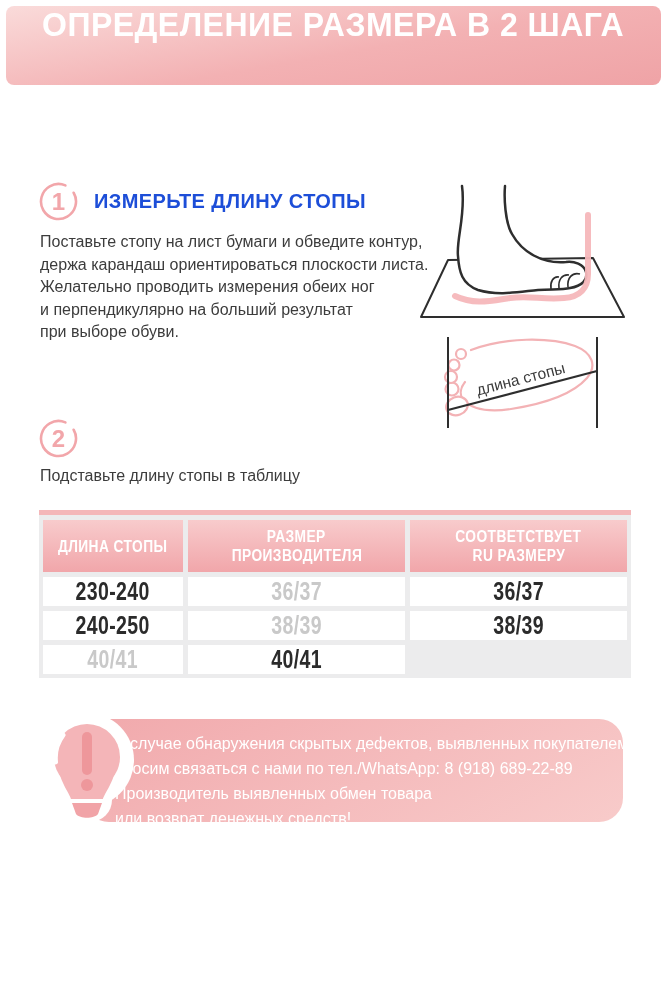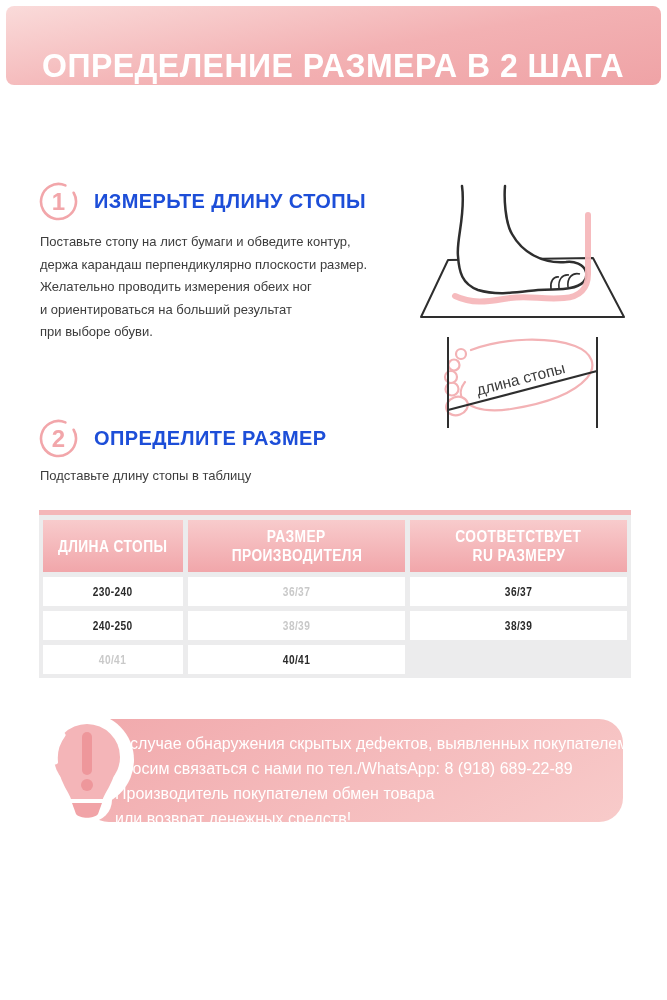--- a/index.html
+++ b/index.html
@@ -4,38 +4,38 @@
 <style>
   html,body{margin:0;padding:0;background:#fff;}
   .page{
     position:relative;width:667px;height:1000px;background:#ffffff;
     font-family:"Liberation Sans",sans-serif;overflow:hidden;
   }
   
   .banner{
     position:absolute;left:6px;top:6px;width:655px;height:79px;border-radius:8px;
     background:linear-gradient(170deg,#fadbda 0%,#f3b1b3 55%,#efa3a6 100%);
-    display:flex;align-items:flex-end;justify-content:center;
+    display:flex;align-items:flex-start;justify-content:center;
   }
   .banner h1{
     margin:0;color:#ffffff;font-size:33px;font-weight:bold;letter-spacing:.5px;white-space:nowrap;
     transform:scaleX(.97);
   }
   
   .step-head{position:absolute;display:flex;align-items:center;gap:15px;}
   .step-head.s1{left:38px;top:181px;}
   .step-head.s2{left:38px;top:418px;}
   .step-badge{position:relative;width:41px;height:41px;flex:0 0 auto;}
   .step-badge svg{position:absolute;left:0;top:0;}
   .step-badge .num{
     position:absolute;left:0;top:0;width:41px;height:41px;display:flex;align-items:center;justify-content:center;
     color:#f2a6aa;font-size:24px;font-weight:bold;
   }
   .step-title{margin:0;color:#1d4ed8;font-size:20px;font-weight:bold;letter-spacing:.4px;white-space:nowrap;}
-  .step-text{position:absolute;margin:0;color:#3c3c3c;font-size:13px;line-height:22.5px;}
+  .step-text{position:absolute;margin:0;color:#3c3c3c;font-size:16px;line-height:22.5px;}
   .step-text.t1{left:40px;top:231px;}
   .step-text.t2{left:40px;top:464px;line-height:23px;}
   .step-text .ln{display:block;white-space:nowrap;}
   
   .illus{position:absolute;}
   .illus.one{left:418px;top:184px;}
   .illus.two{left:435px;top:332px;}
   
   .size-table{
     position:absolute;left:39px;top:510px;width:592px;box-sizing:border-box;
@@ -45,21 +45,21 @@
   .table-grid{
     display:grid;grid-template-columns:140px 217px 217px;grid-template-rows:52px 29px 29px 29px;gap:5px;
   }
   .th{
     background:linear-gradient(180deg,#f8cbcc 0%,#f1a6aa 100%);
     display:flex;flex-direction:column;align-items:center;justify-content:center;
     color:#ffffff;font-size:16px;font-weight:bold;line-height:19px;text-align:center;
   }
   .td{
     background:#ffffff;display:flex;align-items:center;justify-content:center;
-    font-size:13px;font-weight:bold;color:#2b2b2b;
+    font-size:25px;font-weight:bold;color:#2b2b2b;
   }
   .td.muted{color:#c9c9c9;}
   .cond{display:inline-block;transform:scaleX(.86);transform-origin:center;white-space:nowrap;letter-spacing:.5px;}
   .cond-num{display:inline-block;transform:scaleX(.78);transform-origin:center;white-space:nowrap;letter-spacing:.5px;}
   
   .notice{
     position:absolute;left:85px;top:719px;width:538px;height:103px;border-radius:24px;box-sizing:border-box;
     background:linear-gradient(150deg,#f1a9ac 0%,#f5bcbd 55%,#f8cbca 100%);
     color:#ffffff;font-size:16px;line-height:25px;padding:12px 14px 0 30px;
   }
@@ -80,23 +80,23 @@
       <svg width="41" height="41" viewBox="0 0 41 41">
         <circle cx="20.5" cy="20.5" r="17.5" fill="none" stroke="#f2a6aa" stroke-width="2.6" stroke-dasharray="98 12" transform="rotate(-30 20.5 20.5)" stroke-linecap="round"></circle>
       </svg>
       <span class="num">1</span>
     </span>
     <h2 class="step-title">ИЗМЕРЬТЕ ДЛИНУ СТОПЫ</h2>
   </div>
 
   <p class="step-text t1">
     <span class="ln">Поставьте стопу на лист бумаги и обведите контур,</span>
-    <span class="ln">держа карандаш перпендикулярно плоскости размер.</span>
+    <span class="ln">держа карандаш ориентироваться плоскости листа.</span>
     <span class="ln">Желательно проводить измерения обеих ног</span>
-    <span class="ln">и ориентироваться на больший результат</span>
+    <span class="ln">и перпендикулярно на больший результат</span>
     <span class="ln">при выборе обуви.</span>
   </p>
 
   <svg class="illus one" width="249" height="148" viewBox="0 0 249 148">
     <polygon points="30,76 175,74 206,133 3,133" fill="#ffffff" stroke="#2e2e2e" stroke-width="2" stroke-linejoin="round"></polygon>
     <path d="M44,2 C48,30 38,56 40,72 C41,88 44,100 60,106 C80,112 100,108 120,106
              C134,105 144,106 152,104 C164,102 170,96 168,88 C166,80 156,77 148,78
              C124,80 104,68 94,50 C87,38 86,14 87,2" fill="#ffffff" stroke="#2e2e2e" stroke-width="2.5" stroke-linecap="round"></path>
     <path d="M150,103 C149,94 154,88 162,90" fill="none" stroke="#2e2e2e" stroke-width="1.6"></path>
     <path d="M141,104 C140,96 144,90 151,91" fill="none" stroke="#2e2e2e" stroke-width="1.6"></path>
@@ -117,21 +117,20 @@
     <text x="87" y="52" text-anchor="middle" transform="rotate(-14.5 87 52)" font-size="15.5" fill="#3a3a3a" font-family="Liberation Sans, sans-serif">длина стопы</text>
   </svg>
 
   <div class="step-head s2">
     <span class="step-badge">
       <svg width="41" height="41" viewBox="0 0 41 41">
         <circle cx="20.5" cy="20.5" r="17.5" fill="none" stroke="#f2a6aa" stroke-width="2.6" stroke-dasharray="98 12" transform="rotate(-30 20.5 20.5)" stroke-linecap="round"></circle>
       </svg>
       <span class="num">2</span>
     </span>
-    <h2 class="step-title">ОПРЕДЕЛИТЕ РАЗМЕР</h2>
   </div>
 
   <p class="step-text t2">
     <span class="ln">Подставьте длину стопы в таблицу</span>
   </p>
 
   <div class="size-table">
     <div class="table-grid">
       <div class="th">
         <span class="cond">ДЛИНА СТОПЫ</span>
@@ -170,21 +169,21 @@
       </div>
       <div class="td">
         <span class="cond-num">40/41</span>
       </div>
     </div>
   </div>
 
   <div class="notice">
     <span class="ln">В случае обнаружения скрытых дефектов, выявленных покупателем,</span>
     <span class="ln">просим связаться с нами по тел./WhatsApp: 8 (918) 689-22-89</span>
-    <span class="ln">Производитель покупателем обмен товара</span>
+    <span class="ln">Производитель выявленных обмен товара</span>
     <span class="ln">или возврат денежных средств!</span>
   </div>
 
   <svg class="bulb" width="112" height="118" viewBox="0 0 112 118">
     <circle cx="53" cy="50" r="47" fill="#ffffff"></circle>
     <rect x="28" y="62" width="50" height="50" rx="22" fill="#ffffff"></rect>
     <circle cx="53" cy="47" r="33" fill="#f4b5b8"></circle>
     <path d="M24,58 C28,76 36,83 38,92 L68,92 C70,83 78,76 82,58 Z" fill="#f4b5b8"></path>
     <rect x="33" y="89" width="40" height="3.5" rx="1.75" fill="#ffffff"></rect>
     <path d="M38,93 L68,93 L64,104 C60,109 46,109 42,104 Z" fill="#f1a3a7"></path>

